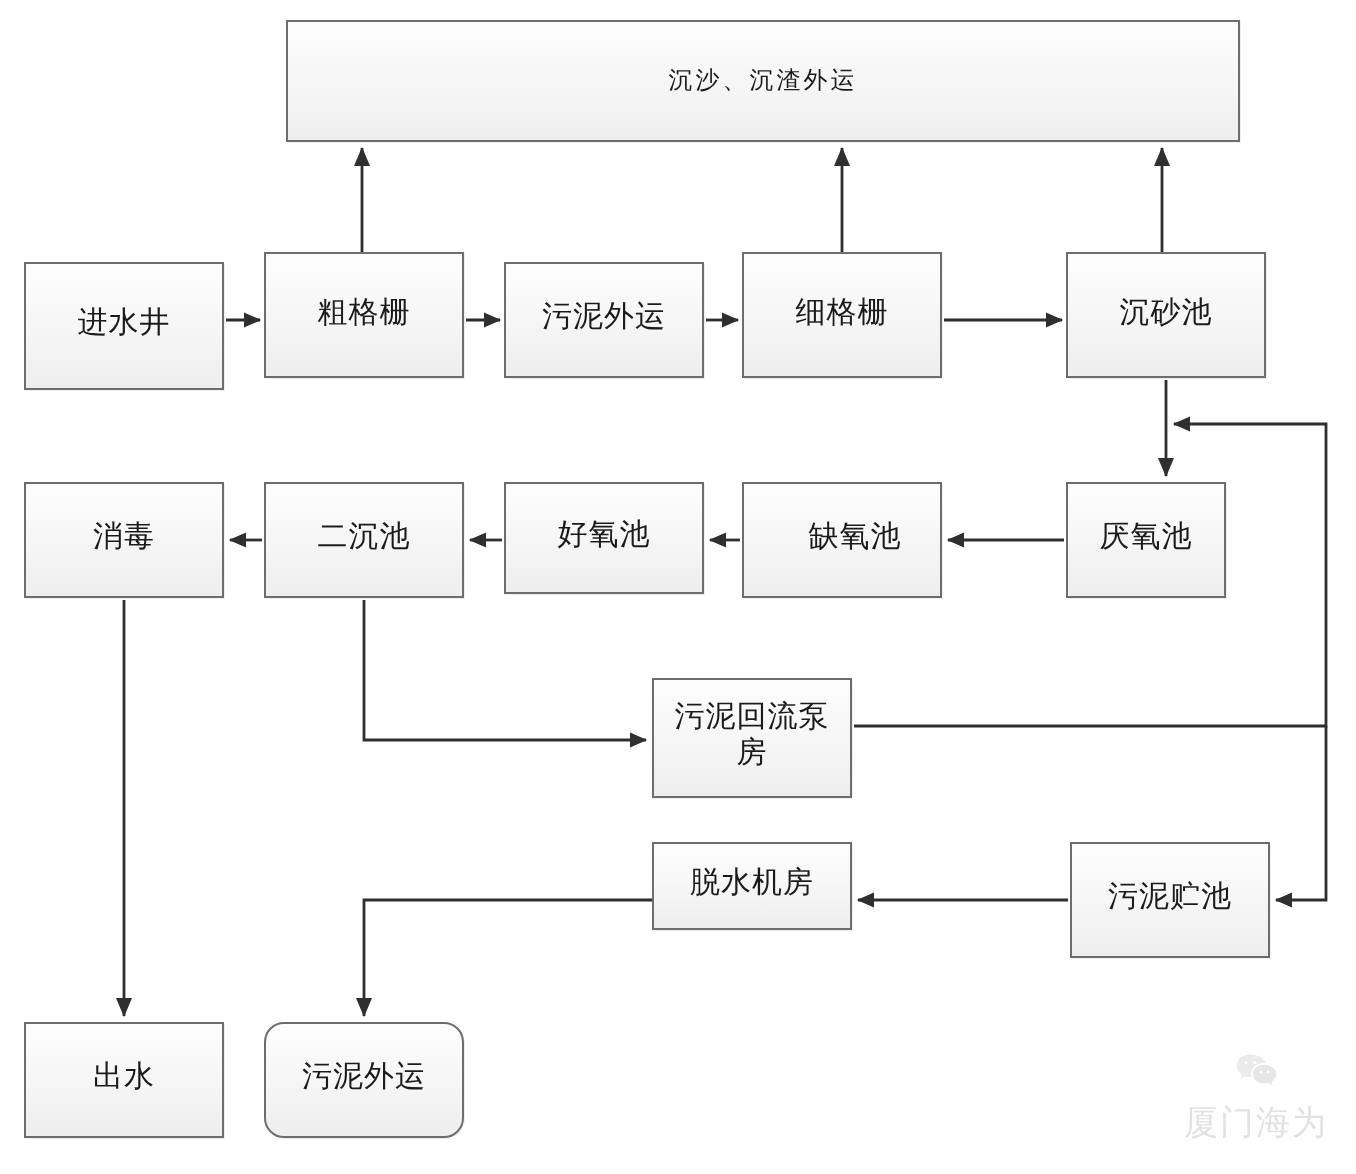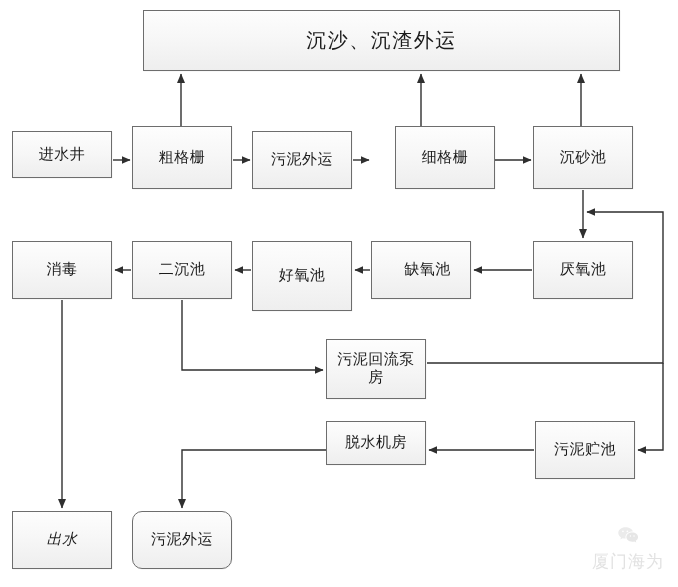--- a/index.html
+++ b/index.html
@@ -36,21 +36,21 @@
     justify-content: center;
     text-align: center;
     color: #1b1b1b;
     font-size: 15px;
     line-height: 1.18;
     letter-spacing: 0.5px;
     box-shadow: 0.5px 0.5px 0 rgba(0,0,0,0.06);
     z-index: 2;
   }
   .node.banner {
-    font-size: 20px;
+    font-size: 12px;
     letter-spacing: 1.5px;
   }
   .node .label {
     display: block;
     padding: 0 3px;
     white-space: pre-line;
   }
   .watermark {
     position: absolute;
     right: 14px;
@@ -121,73 +121,73 @@
       <line x1="534" y1="450" x2="429" y2="450" marker-end="url(#ah-l)"></line>
 
       <path d="M 326,450 L 182,450 L 182,508" marker-end="url(#ah-d)"></path>
     </g>
   </svg>
 
   <div class="node banner" style="left:143px; top:10px; width:477px; height:61px;">
     <span class="label">沉沙、沉渣外运</span>
   </div>
 
-  <div class="node" style="left:12px; top:131px; width:100px; height:47px;">
+  <div class="node" style="left:12px; top:131px; width:100px; height:64px;">
     <span class="label">进水井</span>
   </div>
 
   <div class="node" style="left:132px; top:126px; width:100px; height:63px;">
     <span class="label">粗格栅</span>
   </div>
 
   <div class="node" style="left:252px; top:131px; width:100px; height:58px;">
     <span class="label">污泥外运</span>
   </div>
 
-  <div class="node" style="left:371px; top:126px; width:100px; height:63px;margin-left:24px;">
+  <div class="node" style="left:371px; top:126px; width:100px; height:63px;">
     <span class="label">细格栅</span>
   </div>
 
   <div class="node" style="left:533px; top:126px; width:100px; height:63px;">
     <span class="label">沉砂池</span>
   </div>
 
   <div class="node" style="left:12px; top:241px; width:100px; height:58px;">
     <span class="label">消毒</span>
   </div>
 
   <div class="node" style="left:132px; top:241px; width:100px; height:58px;">
     <span class="label">二沉池</span>
   </div>
 
-  <div class="node" style="left:252px; top:241px; width:100px; height:70px;">
+  <div class="node" style="left:252px; top:241px; width:100px; height:56px;">
     <span class="label">好氧池</span>
   </div>
 
   <div class="node" style="left:371px; top:241px; width:100px; height:58px;padding-left:13px;">
     <span class="label">缺氧池</span>
   </div>
 
-  <div class="node" style="left:533px; top:241px; width:100px; height:58px;">
+  <div class="node" style="left:533px; top:241px; width:80px; height:58px;">
     <span class="label">厌氧池</span>
   </div>
 
   <div class="node" style="left:326px; top:339px; width:100px; height:60px;">
     <span class="label">污泥回流泵房</span>
   </div>
 
   <div class="node" style="left:326px; top:421px; width:100px; height:44px;">
     <span class="label">脱水机房</span>
   </div>
 
   <div class="node" style="left:535px; top:421px; width:100px; height:58px;">
     <span class="label">污泥贮池</span>
   </div>
 
-  <div class="node" style="left:12px; top:511px; width:100px; height:58px;font-style:italic;">
+  <div class="node" style="left:12px; top:511px; width:100px; height:58px;">
     <span class="label">出水</span>
   </div>
 
   <div class="node" style="left:132px; top:511px; width:100px; height:58px;border-radius:10px;">
     <span class="label">污泥外运</span>
   </div>
 
   <div class="watermark">
     <span class="wm-logo">
       <svg viewBox="0 0 24 20" width="22" height="18" aria-hidden="true">

